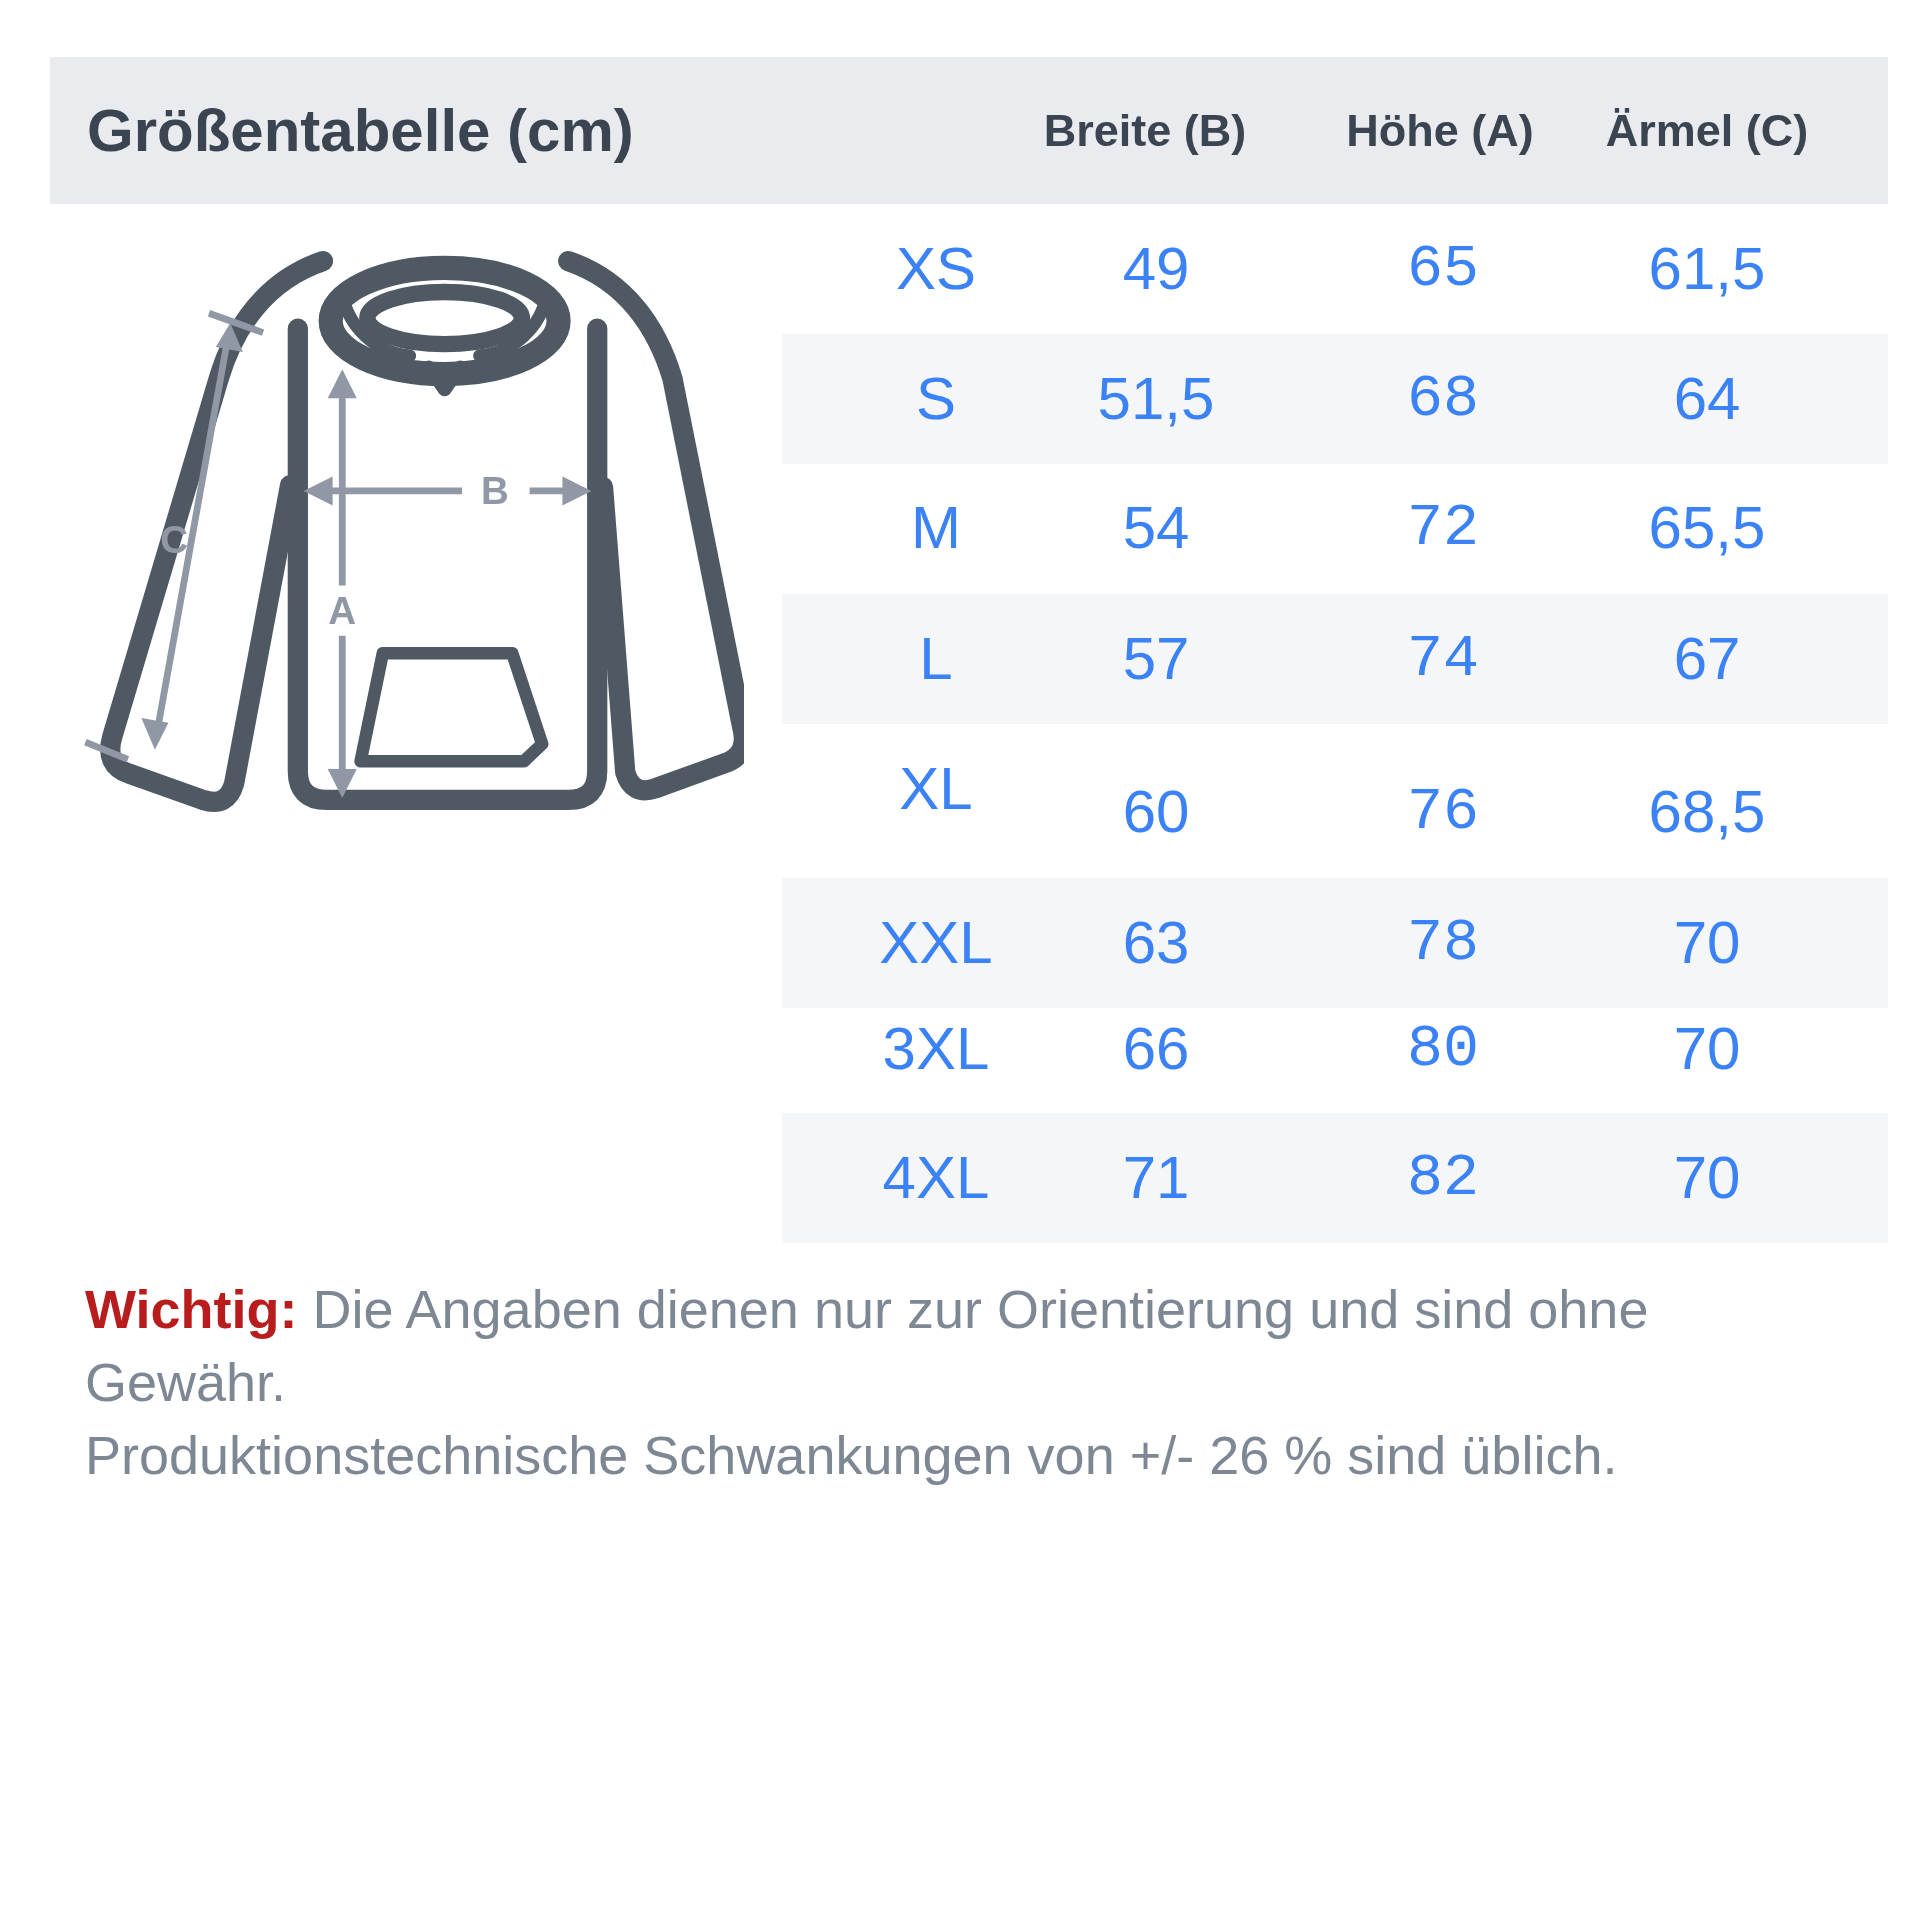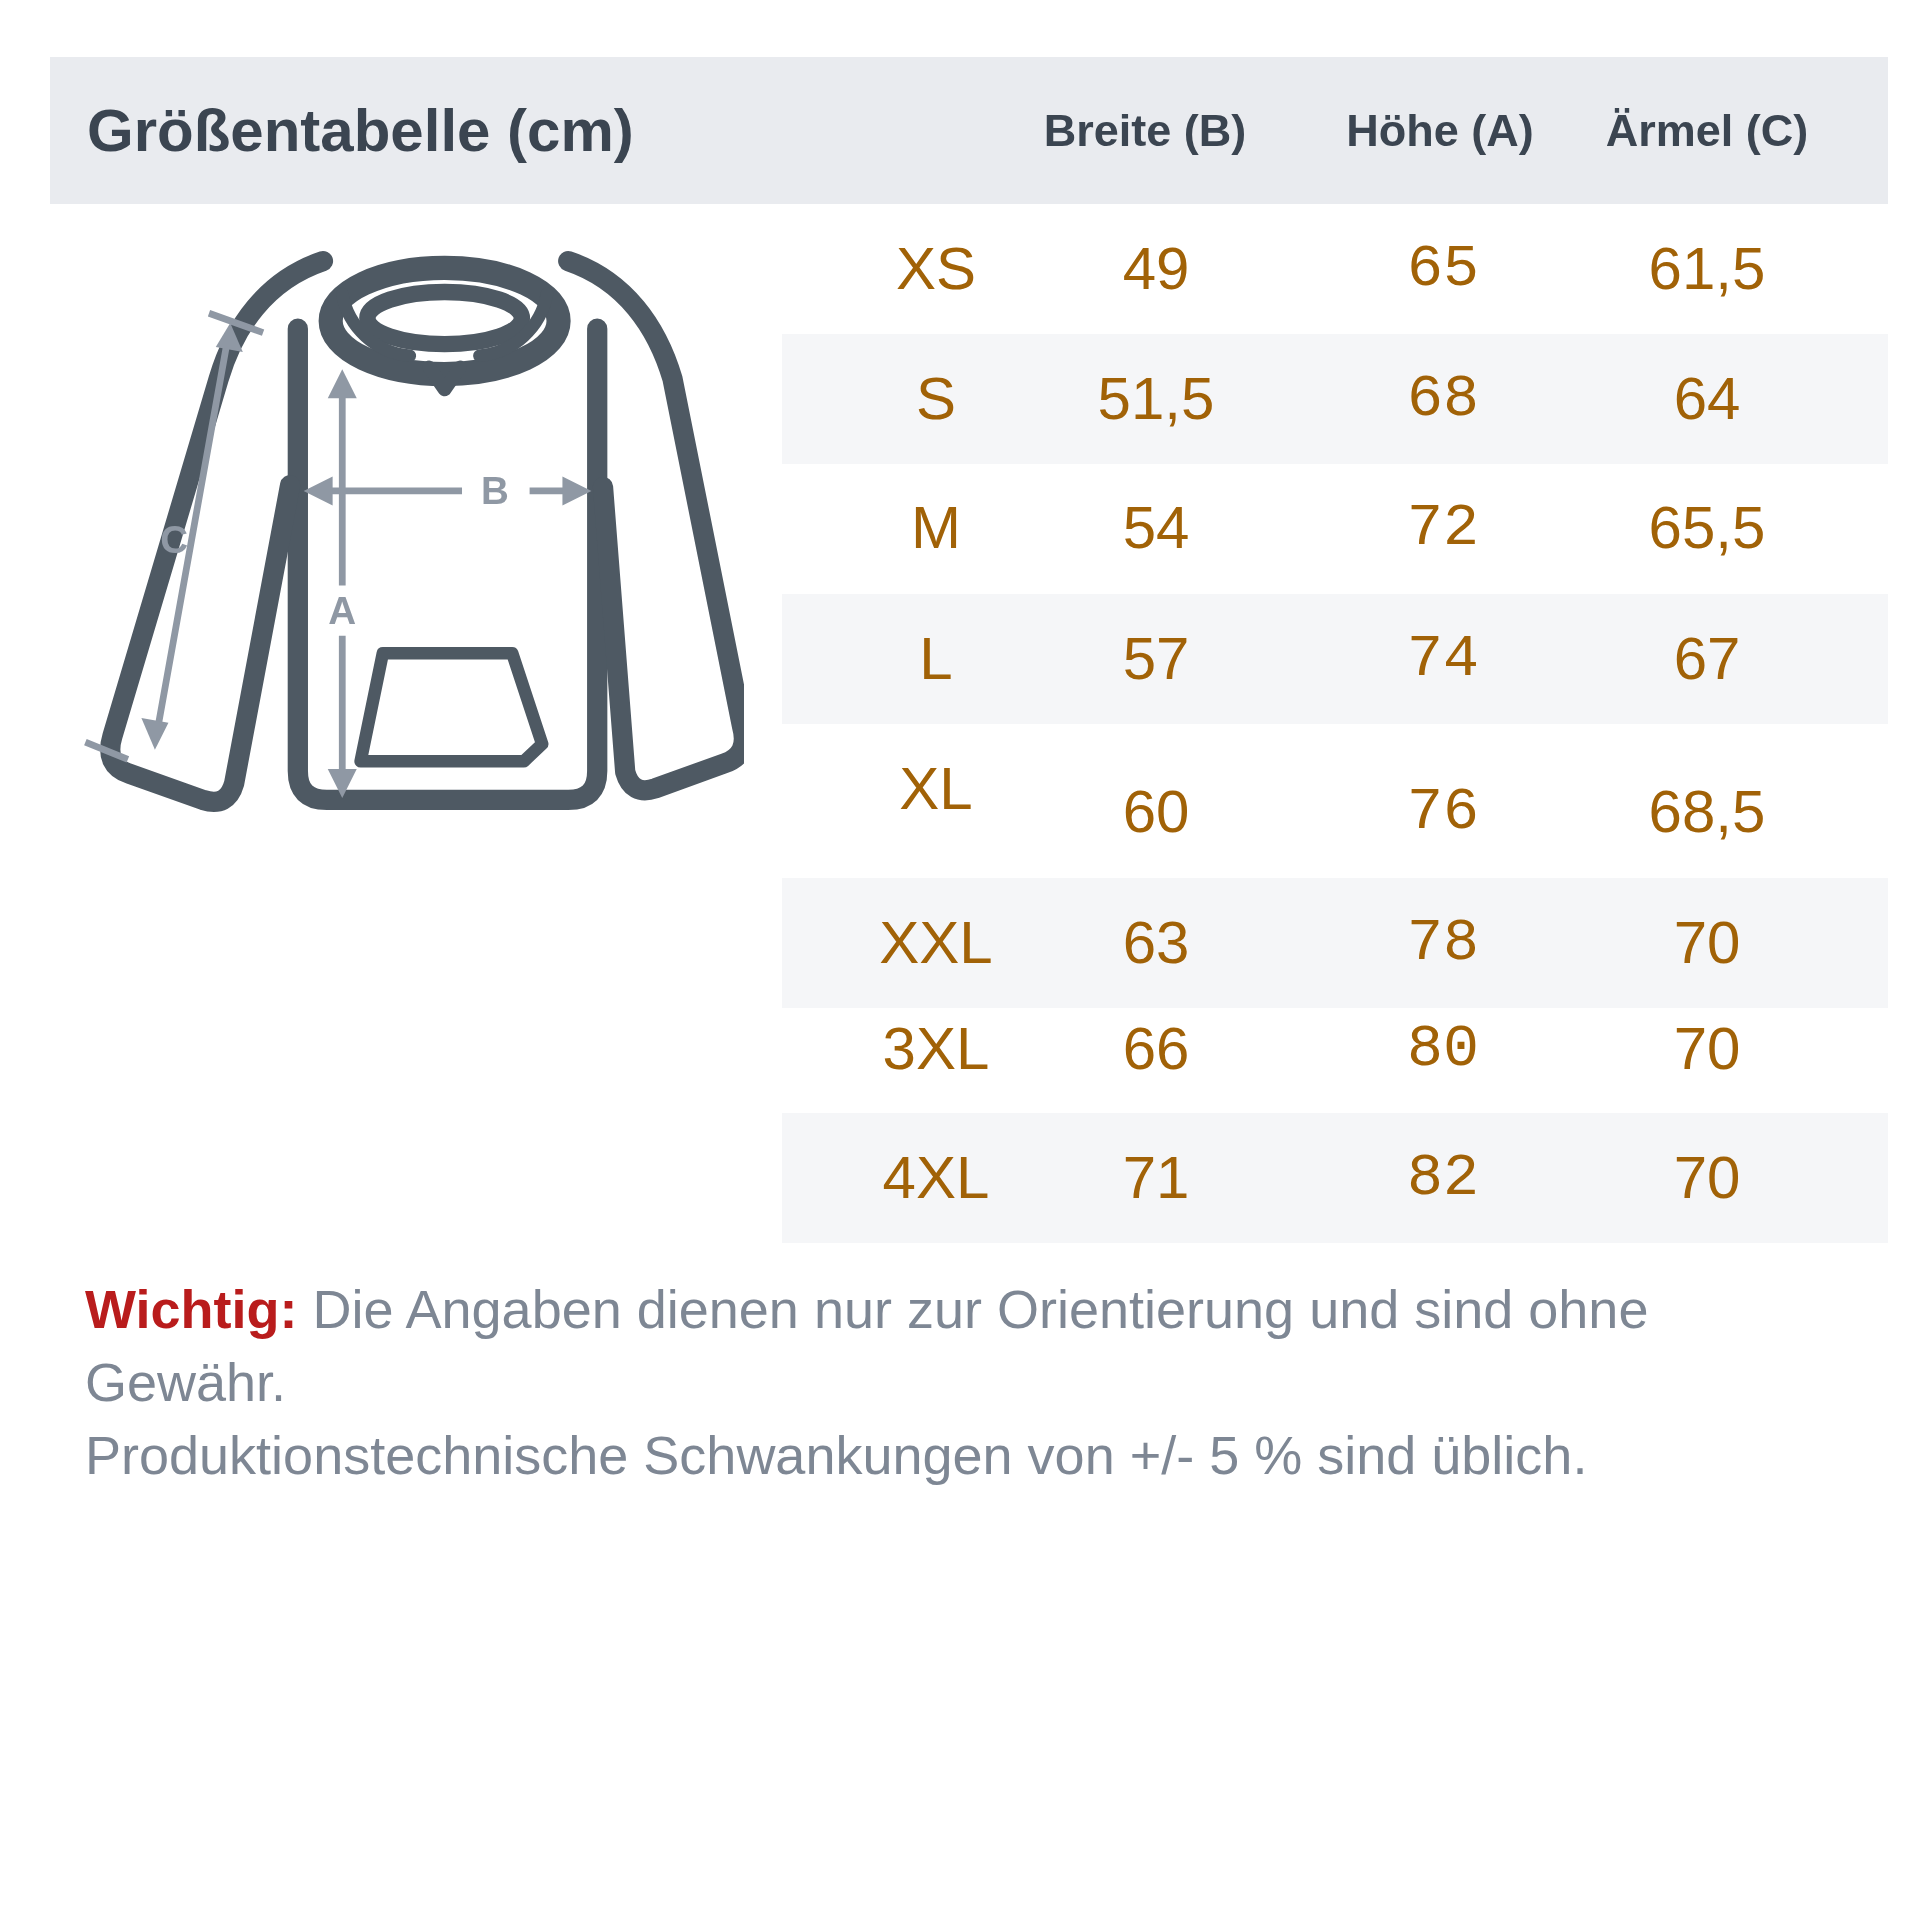--- a/index.html
+++ b/index.html
@@ -21,21 +21,21 @@
     font-size:45px;font-weight:bold;color:#3b4551;white-space:nowrap;
     transform:translateX(-50%);
   }
   .hc-breite{left:1095px;}
   .hc-hoehe{left:1390px;text-align:right;}
   .hc-aermel{left:1657px;}
   
   .row{position:absolute;left:50px;width:1838px;height:130px;}
   .row .stripe{position:absolute;left:732px;top:0;width:1106px;height:130px;background:#f5f6f8;}
   .cell{
-    position:absolute;top:0;height:130px;line-height:130px;font-size:60px;color:#a16207;
+    position:absolute;top:0;height:130px;line-height:130px;font-size:60px;color:#3b82f6;
     transform:translateX(-50%);white-space:nowrap;
   }
   .c-size{left:886px;}
   .c-breite{left:1106px;}
   .c-hoehe{left:1393px;font-family:Liberation Mono, monospace;}
   .c-aermel{left:1657px;}
   .cell.lowered{transform:translateX(-50%) translateY(23px);}
   
   .note{
     position:absolute;left:85px;top:1273px;width:1767px;
@@ -145,17 +145,17 @@
   <div class="row" style="top:1113px">
     <div class="stripe"></div>
     <div class="cell c-size">4XL</div>
     <div class="cell c-breite">71</div>
     <div class="cell c-hoehe">82</div>
     <div class="cell c-aermel">70</div>
   </div>
 
   <div class="note">
     <div><b>Wichtig:</b><span> Die Angaben dienen nur zur Orientierung und sind ohne Gewähr.</span></div>
-    <div>Produktionstechnische Schwankungen von +/- 5 % sind üblich.</div>
+    <div>Produktionstechnische Schwankungen von +/- 26 % sind üblich.</div>
   </div>
 
 </div>
 
 
 </body></html>

